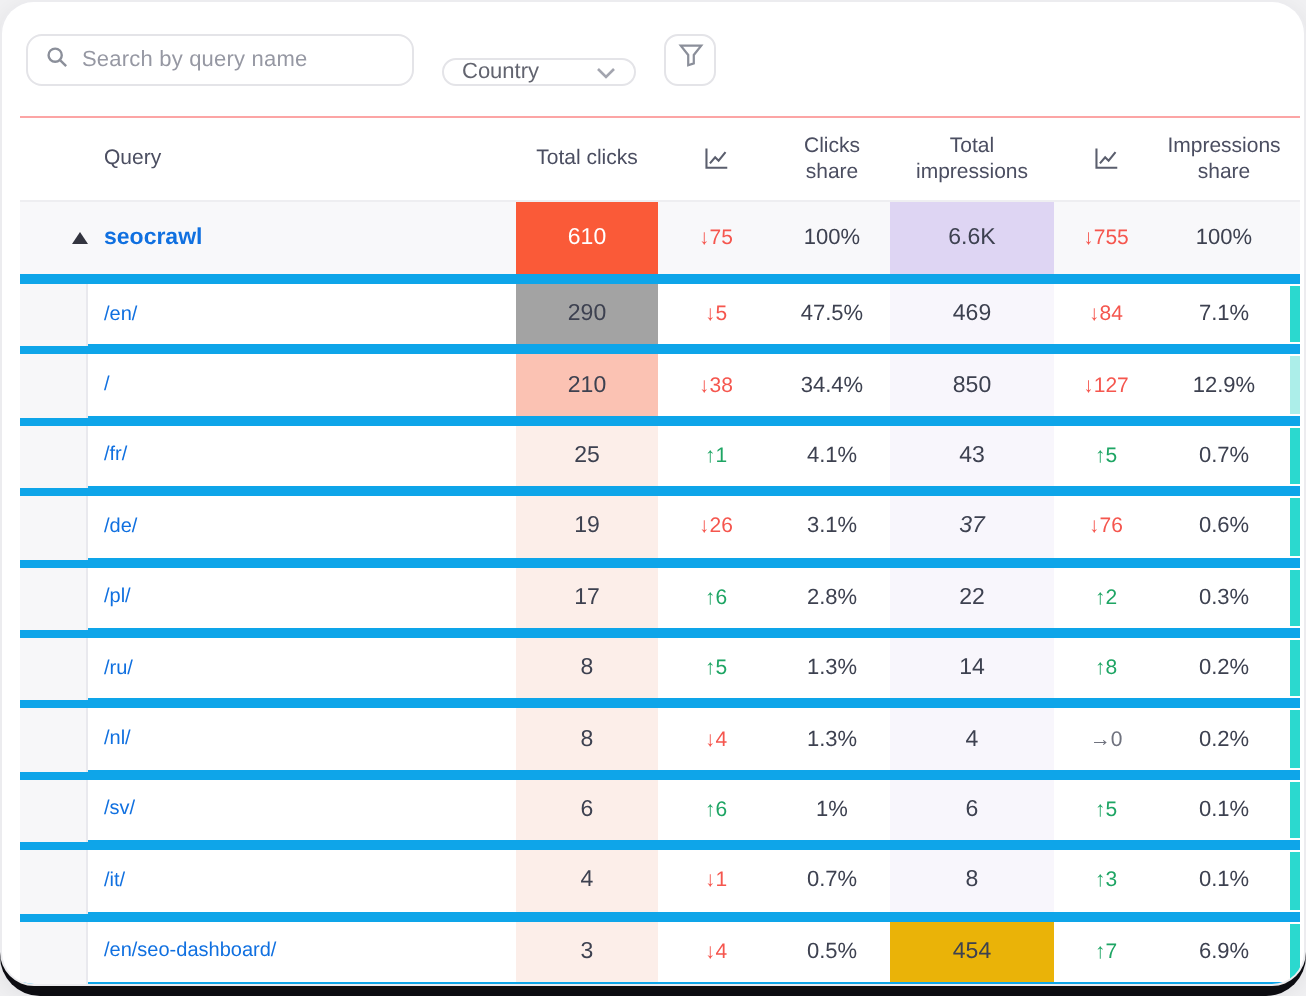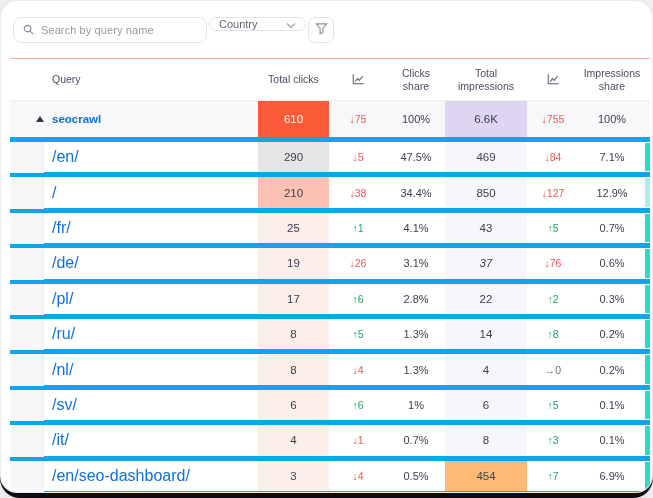--- a/index.html
+++ b/index.html
@@ -7,21 +7,21 @@
   body { background:#f1f1f3; position:relative; overflow:hidden; }
 
   .stage-shadow { position:absolute; left:0; right:0; bottom:0; height:70px;
     background:#0d0d11; border-radius:0 0 20px 20px; }
 
   .card { position:absolute; left:1px; right:1px; top:1px; bottom:6px;
     background:#ffffff; border-radius:16px; overflow:hidden;
     box-shadow:0 0 0 1px #ececef, 0 4px 14px rgba(20,20,30,.10); }
 
   
-  .toolbar { display:flex; align-items:flex-start; gap:2px; padding:16px 0 0 12px; }
+  .toolbar { display:flex; align-items:flex-end; gap:14px; padding:16px 0 0 12px; }
   .search-box { display:flex; align-items:center; gap:7px; width:194px; height:26px;
     border:1px solid #e4e4e8; border-radius:8px; padding:0 9px; background:#fff; }
   .search-box svg { flex:0 0 auto; }
   .search-ph { font-size:11px; color:#9698a3; letter-spacing:.1px; }
   .country-select { display:flex; align-items:center; justify-content:space-between;
     width:97px; height:14px; border:1px solid #e4e4e8; border-radius:8px;
     padding:0 9px; background:#fff; cursor:pointer; }
   .country-label { font-size:11px; color:#62646f; }
   .filter-btn { width:26px; height:26px; border:1px solid #e4e4e8; border-radius:7px;
     background:#fff; display:flex; align-items:center; justify-content:center; cursor:pointer; }
@@ -39,21 +39,21 @@
   .tbody { }
   .row { height:35.4px; border-bottom:5px solid #0ea5e9; position:relative;text-align:right; }
   .row.root { height:41px; background:#f8f8fa; }
   .cell { display:flex; align-items:center; justify-content:center; font-size:11px; color:#3d4150; }
   .cell.q { justify-content:flex-start; position:relative; padding-left:42px; }
   .child .q::before { content:""; position:absolute; left:0; top:0; bottom:-1px; width:33px;
     background:#f7f7f9; border-right:1px solid #e9e9ee; }
   .caret { position:absolute; left:26px; width:0; height:0;
     border-left:4.5px solid transparent; border-right:4.5px solid transparent;
     border-bottom:6px solid #33343f; cursor:pointer; }
-  .qlink { color:var(--blue); font-size:16px; cursor:pointer; }
+  .qlink { color:var(--blue); font-size:10px; cursor:pointer; }
   .root .qlink { font-weight:700; font-size:11.5px; }
 
   .clicks, .imp { font-size:11.5px; }
   .trend { font-size:10.5px; }
   .trend.down { color:var(--red); }
   .trend.up   { color:var(--green); }
   .trend.flat { color:var(--flat); }
   .share { font-size:11px; color:#3d4150; }
 
   .edge { margin:1px 0; }
@@ -131,21 +131,21 @@
     <div class="cell trend t2 down">↓755</div>
     <div class="cell share">100%</div>
     <div class="edge edge-none"></div>
   </div>
 
   <div class="grid-row row child">
     <div class="cell q">
 
       <span class="qlink">/en/</span>
     </div>
-    <div class="cell clicks" style="background: #e5e5e5;">290</div>
+    <div class="cell clicks" style="background: #a3a3a3;">290</div>
     <div class="cell trend t1 down">↓5</div>
     <div class="cell share">47.5%</div>
     <div class="cell imp" style="background: rgb(248, 246, 252);">469</div>
     <div class="cell trend t2 down">↓84</div>
     <div class="cell share">7.1%</div>
     <div class="edge edge-solid"></div>
   </div>
 
   <div class="grid-row row child">
     <div class="cell q">
@@ -260,21 +260,21 @@
   </div>
 
   <div class="grid-row row child">
     <div class="cell q">
 
       <span class="qlink">/en/seo-dashboard/</span>
     </div>
     <div class="cell clicks" style="background: rgb(252, 238, 233);">3</div>
     <div class="cell trend t1 down">↓4</div>
     <div class="cell share">0.5%</div>
-    <div class="cell imp" style="background: #fdba74;">454</div>
+    <div class="cell imp" style="background: #eab308;">454</div>
     <div class="cell trend t2 up">↑7</div>
     <div class="cell share">6.9%</div>
     <div class="edge edge-solid"></div>
   </div>
 </div>
   </div>
 
 </div>
 
 </body></html>

